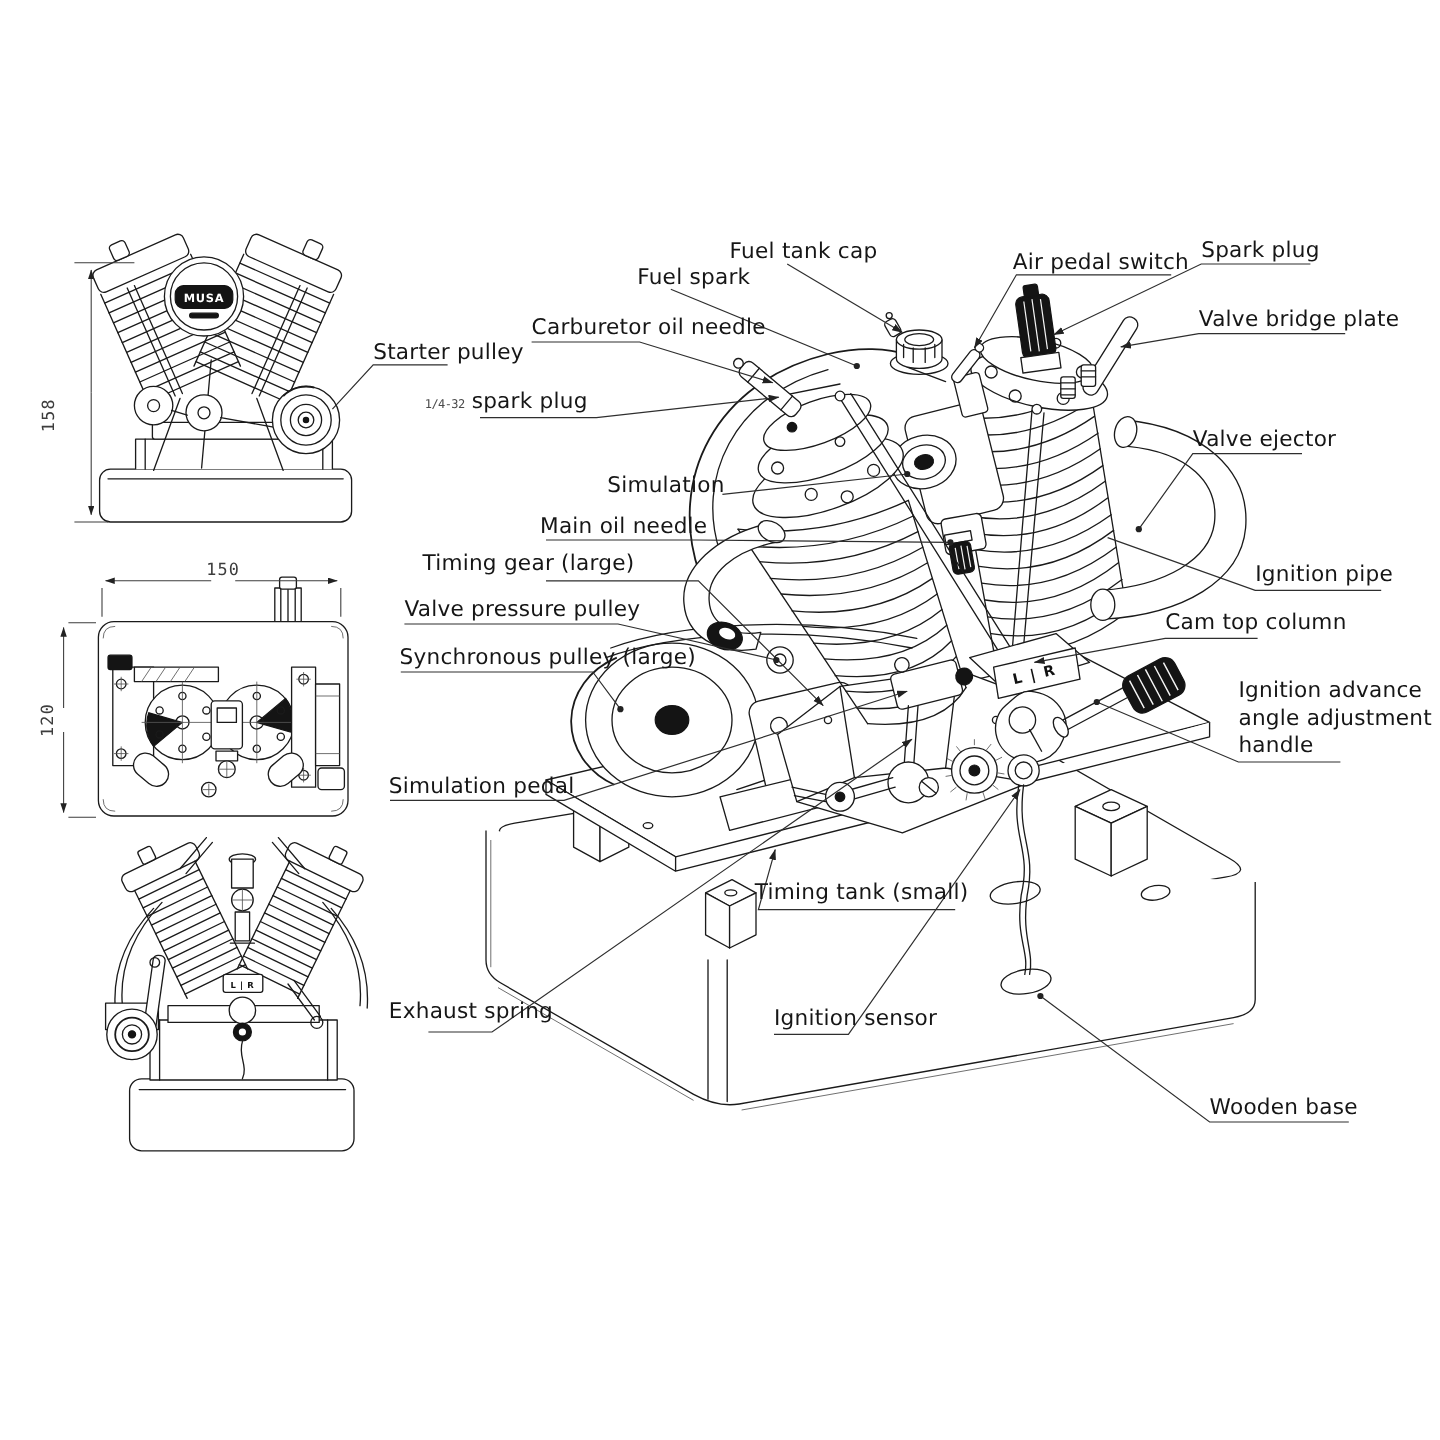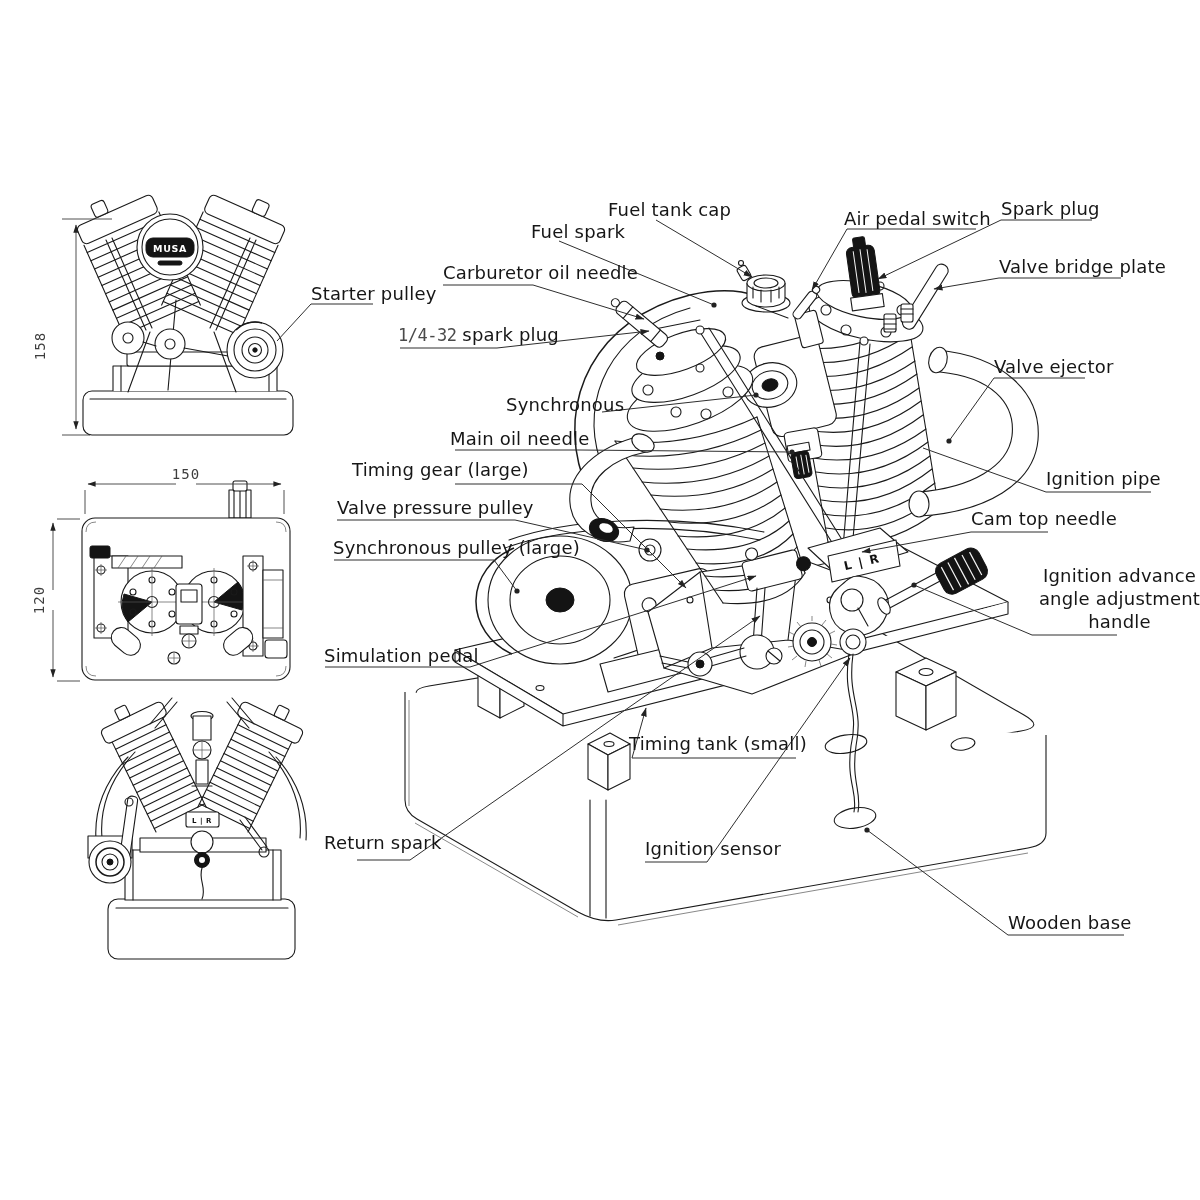--- a/index.html
+++ b/index.html
@@ -1,21 +1,21 @@
 <!DOCTYPE html>
 <html><head>
 <meta charset="utf-8">
 <style>
   html,body{margin:0;padding:0;background:#fff;}
   #canvas{position:relative;width:1200px;height:1200px;background:#ffffff;overflow:hidden;
           font-family:"DejaVu Sans","Liberation Sans",sans-serif;}
   #art{position:absolute;left:0;top:0;}
-  .lbl{position:absolute;font-size:18px;color:#161616;white-space:nowrap;letter-spacing:.2px;line-height:21px;text-align:center;}
+  .lbl{position:absolute;font-size:18px;color:#161616;white-space:nowrap;letter-spacing:.2px;line-height:21px;}
   .lbl.multi{white-space:normal;width:175px;line-height:23px;}
-  .lbl .prefix{font-family:"DejaVu Sans Mono",monospace;font-size:17px;color:#4a4a4a;letter-spacing:-0.5px;margin-left:44px;}
+  .lbl .prefix{font-family:"DejaVu Sans Mono",monospace;font-size:10px;color:#4a4a4a;letter-spacing:-0.5px;}
   svg text.dim{font-family:"DejaVu Sans Mono",monospace;font-size:14px;fill:#3d3d3d;letter-spacing:1px;}
   svg text.badge{font-size:9.5px;font-weight:bold;fill:#ffffff;letter-spacing:.6px;}
   svg text.mark{font-size:12px;font-weight:bold;fill:#111;letter-spacing:1.5px;}
   svg text.mark-small{font-size:7px;font-weight:bold;fill:#111;letter-spacing:.5px;}
   .ln{stroke:#1a1a1a;stroke-width:1.1;fill:none;stroke-linecap:round;stroke-linejoin:round;}
   .lnw{stroke:#1a1a1a;stroke-width:1.1;fill:#ffffff;stroke-linejoin:round;}
   .lnthick{stroke:#1a1a1a;stroke-width:1.5;fill:none;stroke-linejoin:round;}
   .lnthin{stroke:#555;stroke-width:.7;fill:none;}
   .dark{fill:#141414;stroke:#141414;}
   .leader{stroke:#2e2e2e;stroke-width:1;fill:none;}
@@ -479,28 +479,28 @@
 </svg>
 
 <div class="lbl" style="left:608px;top:199px">Fuel tank cap</div>
 <div class="lbl" style="left:531px;top:221px">Fuel spark</div>
 <div class="lbl" style="left:844px;top:208px">Air pedal switch</div>
 <div class="lbl" style="left:1001px;top:198px">Spark plug</div>
 <div class="lbl" style="left:443px;top:262px">Carburetor oil needle</div>
 <div class="lbl" style="left:999px;top:256px">Valve bridge plate</div>
 <div class="lbl" style="left:311px;top:283px">Starter pulley</div>
 <div class="lbl" style="left:354px;top:324px"><span class="prefix">1/4-32</span> <span>spark plug</span></div>
-<div class="lbl" style="left:506px;top:394px">Synchronous</div>
+<div class="lbl" style="left:506px;top:394px">Simulation</div>
 <div class="lbl" style="left:994px;top:356px">Valve ejector</div>
 <div class="lbl" style="left:450px;top:428px">Main oil needle</div>
 <div class="lbl" style="left:352px;top:459px">Timing gear (large)</div>
 <div class="lbl" style="left:1046px;top:468px">Ignition pipe</div>
 <div class="lbl" style="left:337px;top:497px">Valve pressure pulley</div>
-<div class="lbl" style="left:971px;top:508px">Cam top needle</div>
+<div class="lbl" style="left:971px;top:508px">Cam top column</div>
 <div class="lbl" style="left:333px;top:537px">Synchronous pulley (large)</div>
 <div class="lbl multi" style="left:1032px;top:564px">Ignition advance angle adjustment handle</div>
 <div class="lbl" style="left:324px;top:645px">Simulation pedal</div>
 <div class="lbl" style="left:629px;top:733px">Timing tank (small)</div>
-<div class="lbl" style="left:324px;top:832px">Return spark</div>
+<div class="lbl" style="left:324px;top:832px">Exhaust spring</div>
 <div class="lbl" style="left:645px;top:838px">Ignition sensor</div>
 <div class="lbl" style="left:1008px;top:912px">Wooden base</div>
 
 </div>
 
 </body></html>

